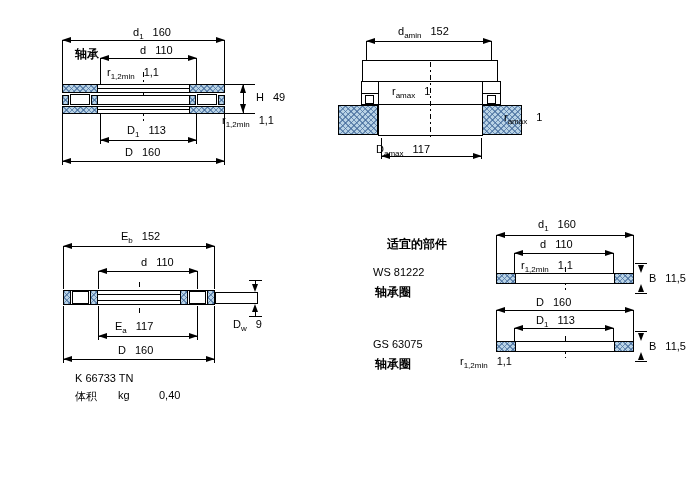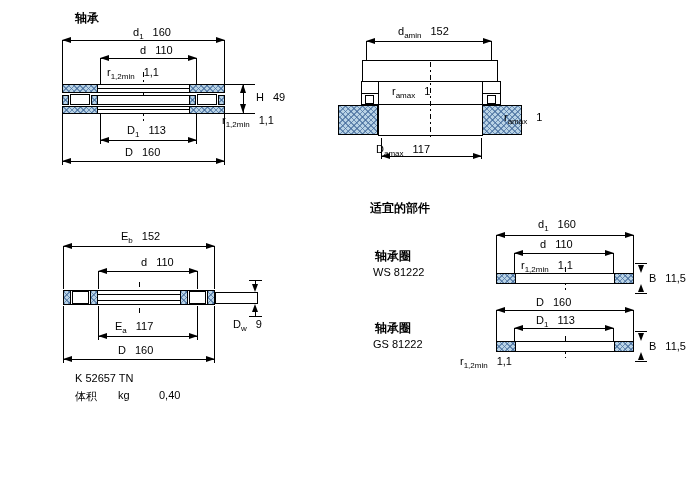--- a/index.html
+++ b/index.html
@@ -1,18 +1,18 @@
 <!DOCTYPE html>
 <html><head>
 <meta charset="utf-8">
 <style>
   html,body{margin:0;padding:0;background:#fff;}
   #canvas{position:relative;width:700px;height:500px;background:#fff;overflow:hidden;
           font-family:"Liberation Sans",sans-serif;color:#000;}
-  .cn{position:absolute;font:bold 12px "Liberation Sans",sans-serif;white-space:nowrap;}
+  .cn{position:absolute;font:bold 12px "Liberation Sans",sans-serif;white-space:nowrap;margin-top:36px;}
   .txt{position:absolute;font:11px "Liberation Sans",sans-serif;white-space:nowrap;}
   .lbl{position:absolute;font:11px "Liberation Sans",sans-serif;white-space:nowrap;}
   .lbl .sb{font-size:8px;position:relative;top:3px;}
   .lbl .vv{margin-left:9px;}
   .dim{position:absolute;height:1px;background:#000;}
   .dim i{position:absolute;width:0;height:0;}
   .dim .al{left:0;top:-3px;border-top:3px solid transparent;border-bottom:3px solid transparent;border-right:9px solid #000;}
   .dim .ar{right:0;top:-3px;border-top:3px solid transparent;border-bottom:3px solid transparent;border-left:9px solid #000;}
   .vdim{position:absolute;width:1px;background:#000;}
   .vdim .au{position:absolute;top:0;left:-3px;width:0;height:0;border-left:3px solid transparent;border-right:3px solid transparent;border-bottom:9px solid #000;}
@@ -182,30 +182,30 @@
   <div class="vl" style="left:197px;top:306px;height:34px"></div>
 
   <div class="lbl" style="left:118px;top:344px"><span>D</span><span class="sb"></span><span class="vv">160</span></div>
   <div class="dim" style="left:63px;top:359px;width:152px">
       <i class="al"></i>
       <i class="ar"></i>
     </div>
   <div class="vl" style="left:63px;top:306px;height:57px"></div>
   <div class="vl" style="left:214px;top:306px;height:57px"></div>
 
-  <div class="txt" style="left:75px;top:372px">K 52657 TN</div>
+  <div class="txt" style="left:75px;top:372px">K 66733 TN</div>
   <div class="txt" style="left:75px;top:389px">体积</div>
   <div class="txt" style="left:118px;top:389px">kg</div>
   <div class="txt" style="left:159px;top:389px">0,40</div>
 
-  <div class="cn" style="left:370px;top:200px">适宜的部件</div>
+  <div class="cn" style="left:387px;top:200px">适宜的部件</div>
   <div class="cn" style="left:375px;top:248px">轴承圈</div>
   <div class="txt" style="left:373px;top:266px">WS 81222</div>
   <div class="cn" style="left:375px;top:320px">轴承圈</div>
-  <div class="txt" style="left:373px;top:338px">GS 81222</div>
+  <div class="txt" style="left:373px;top:338px">GS 63075</div>
 
   <div class="lbl" style="left:538px;top:218px"><span>d</span><span class="sb">1</span><span class="vv">160</span></div>
   <div class="dim" style="left:496px;top:235px;width:138px">
       <i class="al"></i>
       <i class="ar"></i>
     </div>
   <div class="vl" style="left:496px;top:235px;height:38px"></div>
   <div class="vl" style="left:633px;top:235px;height:38px"></div>
   <div class="lbl" style="left:540px;top:238px"><span>d</span><span class="sb"></span><span class="vv">110</span></div>
   <div class="dim" style="left:514px;top:253px;width:100px">

